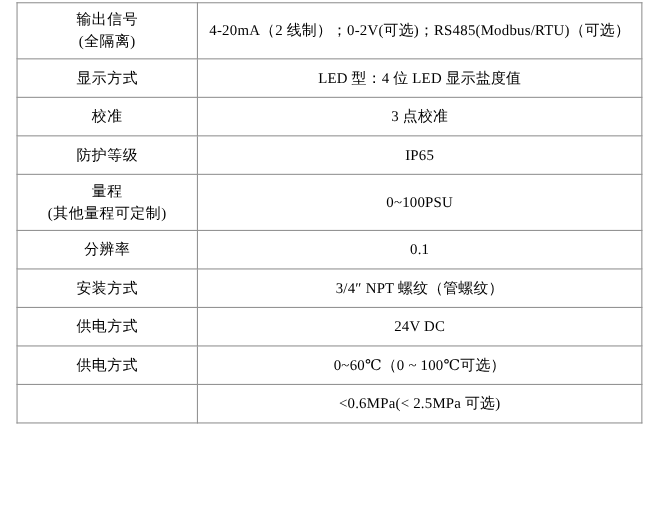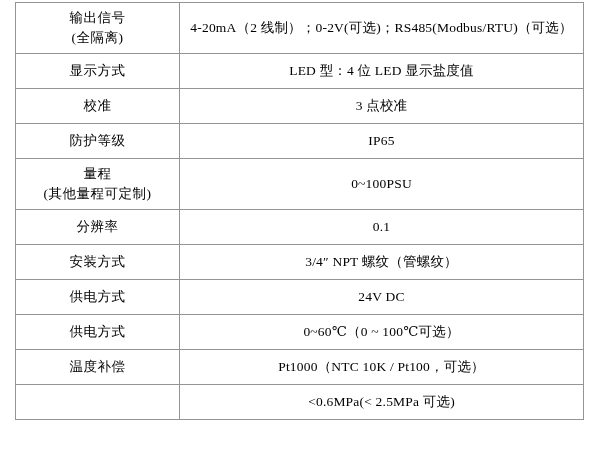--- a/index.html
+++ b/index.html
@@ -112,23 +112,17 @@
         </td>
         <td class="value-cell">24V DC</td>
       </tr>
       <tr class="row-normal">
         <td class="label-cell">
           <span class="sub">供电方式</span>
         </td>
         <td class="value-cell">0~60℃（0 ~ 100℃可选）</td>
       </tr>
       <tr class="row-normal">
-        <td class="label-cell">
-          <span class="sub">温度补偿</span>
-        </td>
-        <td class="value-cell">Pt1000（NTC 10K / Pt100，可选）</td>
-      </tr>
-      <tr class="row-normal">
         <td class="label-cell"></td>
         <td class="value-cell">&lt;0.6MPa(&lt; 2.5MPa 可选)</td>
       </tr>
     </tbody>
 </table>
 
 </body></html>

